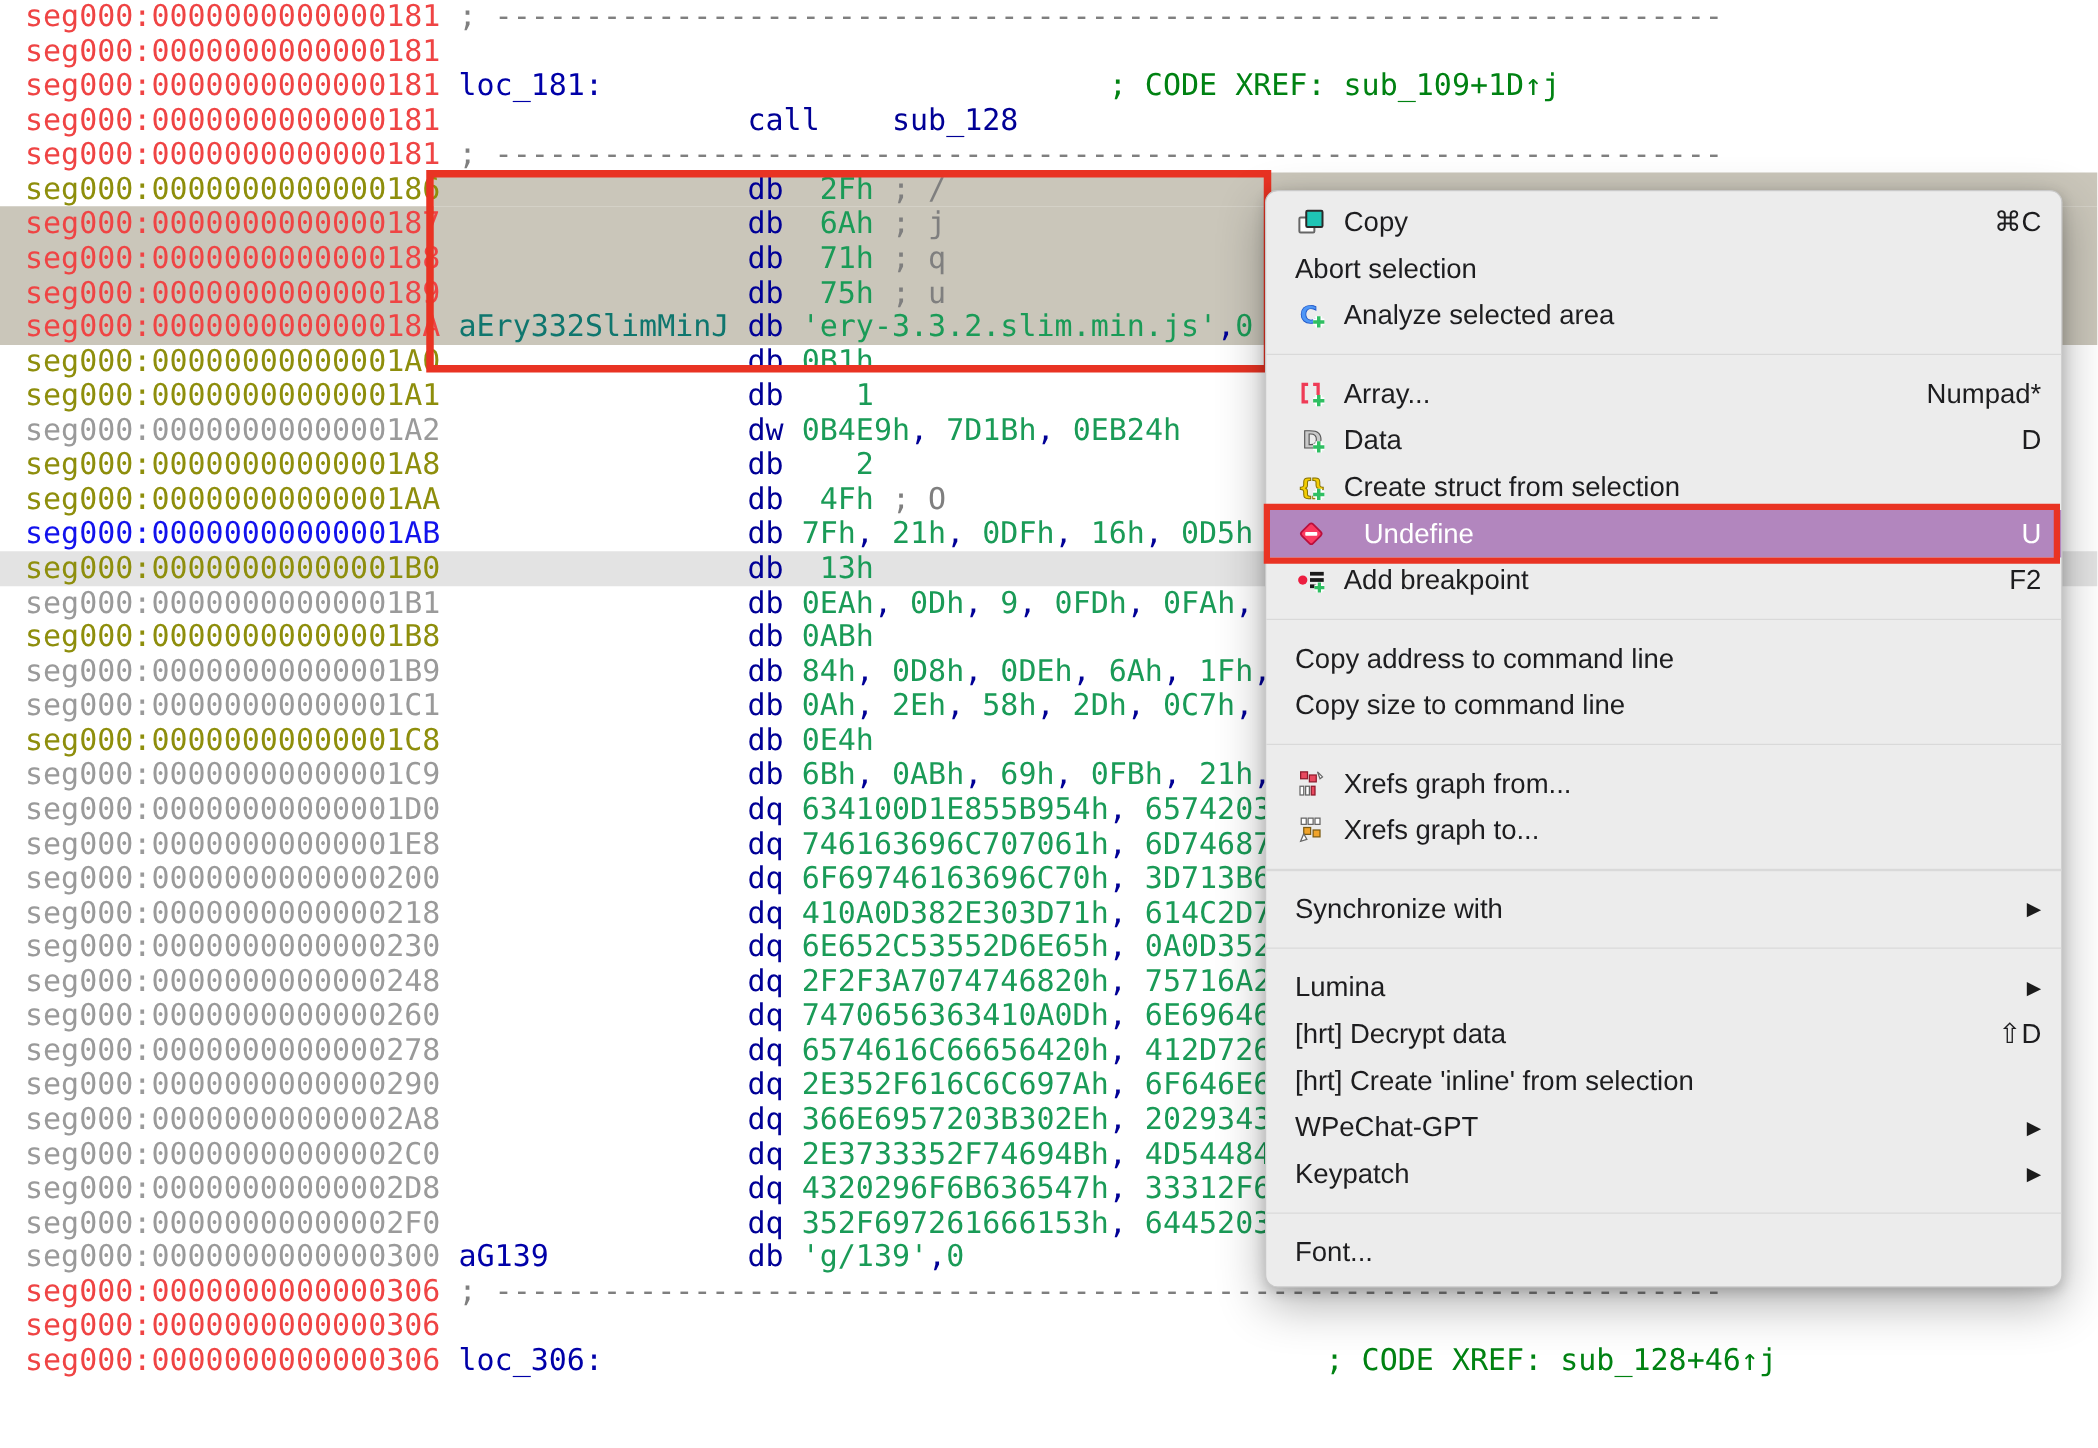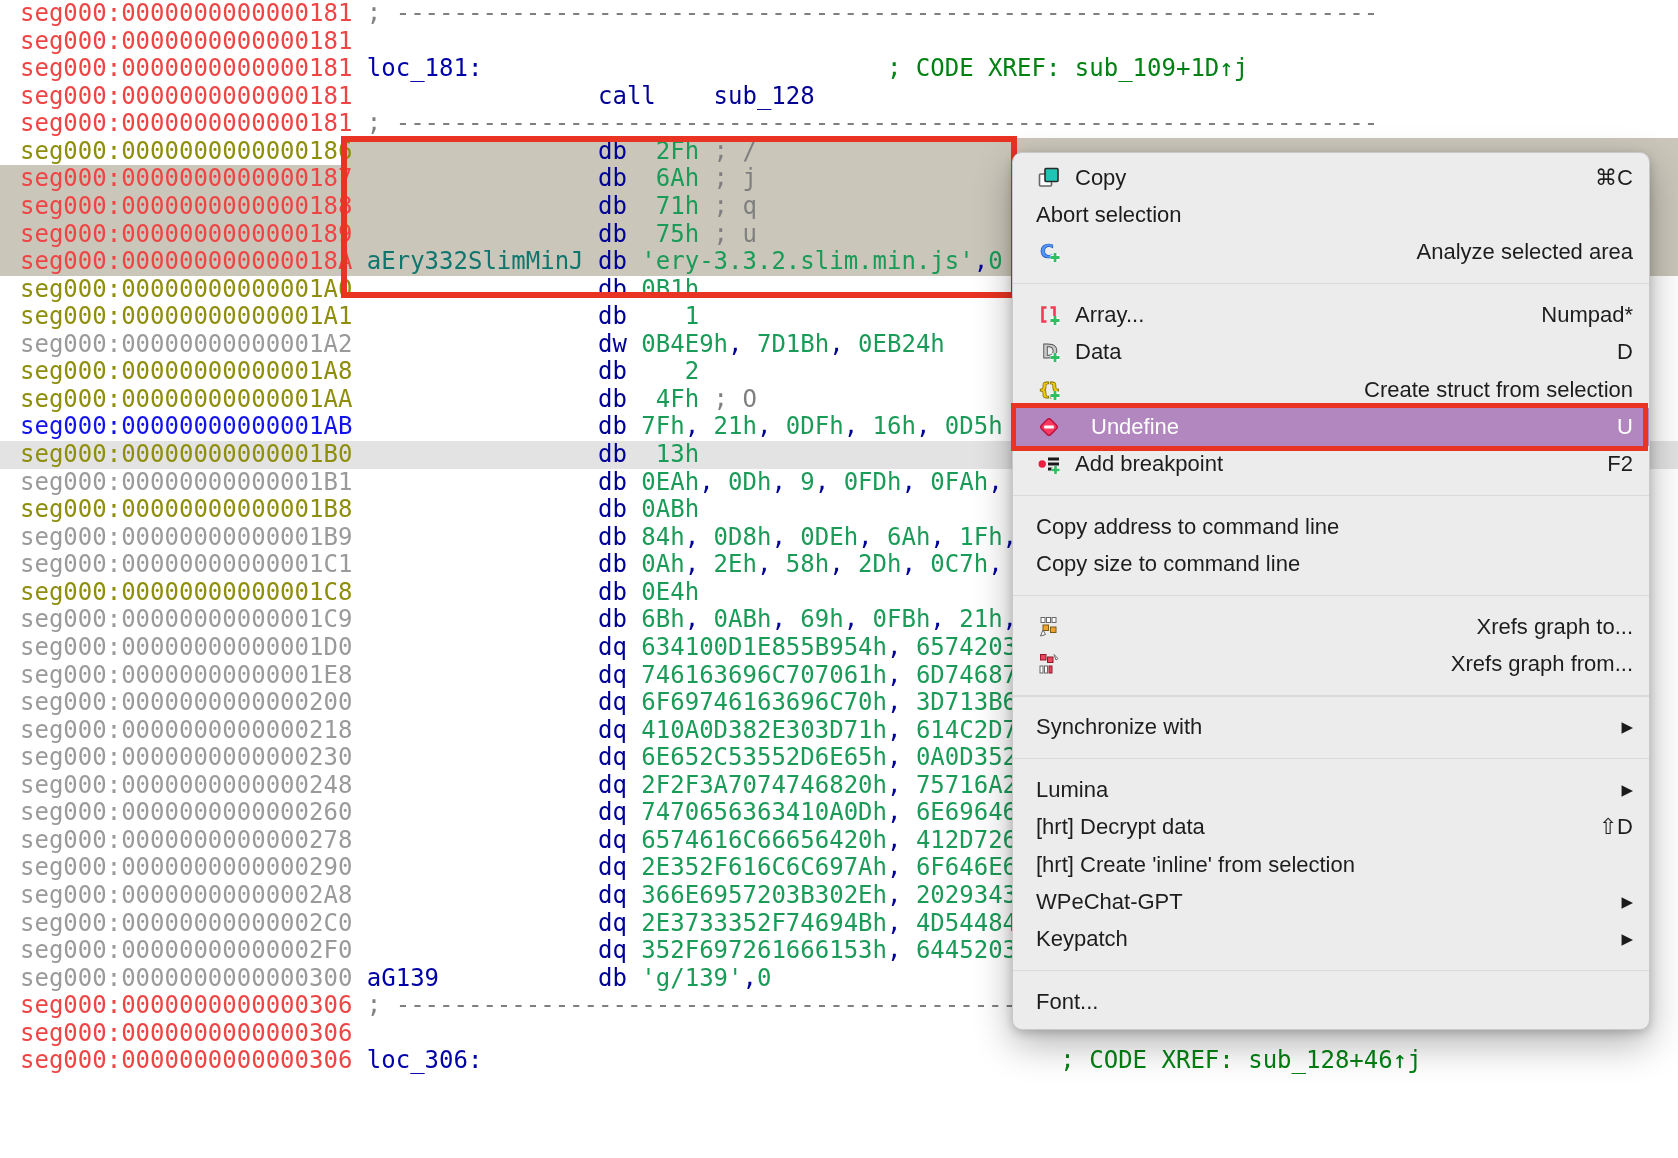--- a/index.html
+++ b/index.html
@@ -26,21 +26,21 @@
   #band-cursor{left:0;top:441.1px;width:1678px;height:27.6px;background:var(--cursor);}
   
   #red-box-selection{position:absolute;left:341px;top:136px;width:664px;height:150px;
     border:6px solid var(--red);z-index:15;}
   
   #menu{position:absolute;left:1012px;top:152px;width:636px;z-index:20;
     background:var(--menu-bg);border:1px solid #c9c9c9;border-radius:10px;
     box-shadow:0 14px 38px rgba(0,0,0,.30),0 3px 10px rgba(0,0,0,.18);
     padding:6px 0 8px 0;font-family:"Liberation Sans","DejaVu Sans",sans-serif;}
   .menu-item{height:37.3px;display:flex;align-items:center;padding:0 16px 0 23px;
-    font-size:22px;color:#1d1d1f;position:relative;justify-content:space-between;}
+    font-size:22px;color:#1d1d1f;position:relative;}
   .menu-item .mi-icon{width:26px;height:22px;margin-right:13px;flex:0 0 26px;display:inline-block;}
   .menu-item .mi-label{white-space:pre;}
   .menu-item .mi-shortcut{margin-left:auto;padding-left:20px;color:#1d1d1f;}
   .menu-item .mi-arrow{margin-left:auto;font-size:15px;color:#1b1b1b;}
   .menu-sep{height:1.5px;background:#d9d9d9;margin:12px 0;}
   .menu-item.hl{background:var(--purple);color:#ffffff;gap:16px;}
   .menu-item.hl .mi-shortcut{color:#ffffff;}
   .menu-item.hl::after{content:"";position:absolute;left:-2px;right:1px;top:-5px;bottom:-5px;
     border:5px solid var(--red);pointer-events:none;}
 </style>
@@ -79,20 +79,21 @@
       <div class="asm-line"><span class="ag">seg000:00000000000001E8</span><span class="mn">                 dq</span><span class="vl"> 746163696C707061h</span><span class="pu">,</span><span class="vl"> 6D74687</span></div>
       <div class="asm-line"><span class="ag">seg000:0000000000000200</span><span class="mn">                 dq</span><span class="vl"> 6F69746163696C70h</span><span class="pu">,</span><span class="vl"> 3D713B6</span></div>
       <div class="asm-line"><span class="ag">seg000:0000000000000218</span><span class="mn">                 dq</span><span class="vl"> 410A0D382E303D71h</span><span class="pu">,</span><span class="vl"> 614C2D7</span></div>
       <div class="asm-line"><span class="ag">seg000:0000000000000230</span><span class="mn">                 dq</span><span class="vl"> 6E652C53552D6E65h</span><span class="pu">,</span><span class="vl"> 0A0D352</span></div>
       <div class="asm-line"><span class="ag">seg000:0000000000000248</span><span class="mn">                 dq</span><span class="vl"> 2F2F3A7074746820h</span><span class="pu">,</span><span class="vl"> 75716A2</span></div>
       <div class="asm-line"><span class="ag">seg000:0000000000000260</span><span class="mn">                 dq</span><span class="vl"> 7470656363410A0Dh</span><span class="pu">,</span><span class="vl"> 6E69646</span></div>
       <div class="asm-line"><span class="ag">seg000:0000000000000278</span><span class="mn">                 dq</span><span class="vl"> 6574616C66656420h</span><span class="pu">,</span><span class="vl"> 412D726</span></div>
       <div class="asm-line"><span class="ag">seg000:0000000000000290</span><span class="mn">                 dq</span><span class="vl"> 2E352F616C6C697Ah</span><span class="pu">,</span><span class="vl"> 6F646E6</span></div>
       <div class="asm-line"><span class="ag">seg000:00000000000002A8</span><span class="mn">                 dq</span><span class="vl"> 366E6957203B302Eh</span><span class="pu">,</span><span class="vl"> 2029343</span></div>
       <div class="asm-line"><span class="ag">seg000:00000000000002C0</span><span class="mn">                 dq</span><span class="vl"> 2E3733352F74694Bh</span><span class="pu">,</span><span class="vl"> 4D54484</span></div>
+      <div class="asm-line"><span class="ag">seg000:00000000000002D8</span><span class="mn">                 dq</span><span class="vl"> 4320296F6B636547h</span><span class="pu">,</span><span class="vl"> 33312F6</span></div>
       <div class="asm-line"><span class="ag">seg000:00000000000002F0</span><span class="mn">                 dq</span><span class="vl"> 352F697261666153h</span><span class="pu">,</span><span class="vl"> 64452036332E3733h</span></div>
       <div class="asm-line"><span class="ag">seg000:0000000000000300</span><span class="nm"> aG139</span><span class="mn">           db</span><span class="vl"> 'g/139'</span><span class="pu">,</span><span class="vl">0</span></div>
       <div class="asm-line"><span class="ak">seg000:0000000000000306</span><span class="cm"> ; --------------------------------------------------------------------</span></div>
       <div class="asm-line"><span class="ak">seg000:0000000000000306</span></div>
       <div class="asm-line"><span class="ak">seg000:0000000000000306</span><span class="nm"> loc_306:</span><span class="xr">                                        ; CODE XREF: sub_128+46↑j</span></div>
     </div>
   <div id="red-box-selection"></div>
   <div id="menu">
       <div class="menu-item">
         <span class="mi-icon"><svg viewBox="0 0 22 22" width="26" height="22">
@@ -167,40 +168,40 @@
       <div class="menu-sep"></div>
       <div class="menu-item">
         <span class="mi-label">Copy address to command line</span>
       </div>
       <div class="menu-item">
         <span class="mi-label">Copy size to command line</span>
       </div>
       <div class="menu-sep"></div>
       <div class="menu-item">
         <span class="mi-icon"><svg viewBox="0 0 22 22" width="26" height="22">
+            <rect x="2.5" y="1.5" width="5.5" height="5.5" fill="#e8495f" stroke="#8e1b2c"></rect>
+            <rect x="9.5" y="4" width="5.5" height="5.5" fill="#e8495f" stroke="#8e1b2c"></rect>
+            <path d="M16 1.5l4 4-2 1.5z" fill="#fff" stroke="#666"></path>
+            <rect x="2" y="13" width="3" height="7" fill="#fff" stroke="#666"></rect>
+            <rect x="6.5" y="13" width="3" height="7" fill="#fff" stroke="#666"></rect>
+            <rect x="11" y="13" width="3" height="7" fill="#e8495f" stroke="#8e1b2c"></rect>
+          </svg></span>
+        <span class="mi-label">Xrefs graph from...</span>
+      </div>
+      <div class="menu-item">
+        <span class="mi-icon"><svg viewBox="0 0 22 22" width="26" height="22">
             <rect x="3" y="1.5" width="4" height="5" fill="#fff" stroke="#666"></rect>
             <rect x="8.5" y="1.5" width="4" height="5" fill="#fff" stroke="#666"></rect>
             <rect x="14" y="1.5" width="4" height="5" fill="#fff" stroke="#666"></rect>
             <rect x="5" y="9" width="5.5" height="5.5" fill="#f0a32a" stroke="#7c5b12"></rect>
             <rect x="12.5" y="11" width="5.5" height="5.5" fill="#f0a32a" stroke="#7c5b12"></rect>
             <path d="M2.5 20l2.5-6 2.5 4.5z" fill="#fff" stroke="#666"></path>
           </svg></span>
         <span class="mi-label">Xrefs graph to...</span>
       </div>
-      <div class="menu-item">
-        <span class="mi-icon"><svg viewBox="0 0 22 22" width="26" height="22">
-            <rect x="2.5" y="1.5" width="5.5" height="5.5" fill="#e8495f" stroke="#8e1b2c"></rect>
-            <rect x="9.5" y="4" width="5.5" height="5.5" fill="#e8495f" stroke="#8e1b2c"></rect>
-            <path d="M16 1.5l4 4-2 1.5z" fill="#fff" stroke="#666"></path>
-            <rect x="2" y="13" width="3" height="7" fill="#fff" stroke="#666"></rect>
-            <rect x="6.5" y="13" width="3" height="7" fill="#fff" stroke="#666"></rect>
-            <rect x="11" y="13" width="3" height="7" fill="#e8495f" stroke="#8e1b2c"></rect>
-          </svg></span>
-        <span class="mi-label">Xrefs graph from...</span>
-      </div>
       <div class="menu-sep"></div>
       <div class="menu-item">
         <span class="mi-label">Synchronize with</span>
         <span class="mi-arrow">▶</span>
       </div>
       <div class="menu-sep"></div>
       <div class="menu-item">
         <span class="mi-label">Lumina</span>
         <span class="mi-arrow">▶</span>
       </div>

